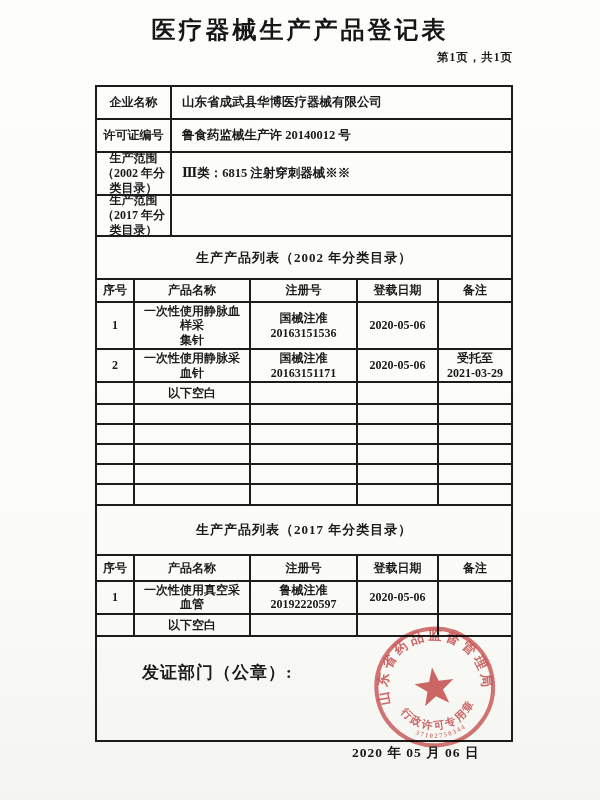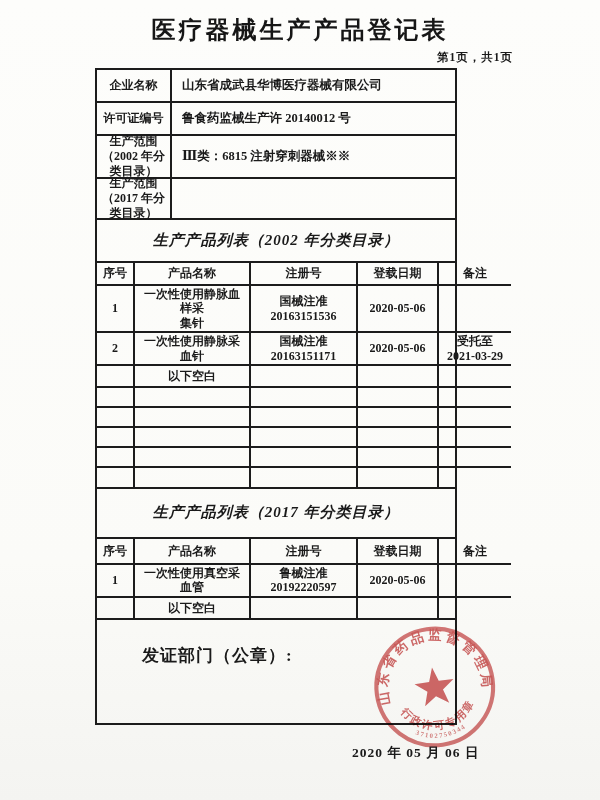--- a/index.html
+++ b/index.html
@@ -19,21 +19,21 @@
     position:absolute;top:14px;left:0;width:600px;
     text-align:center;
     font-size:24px;font-weight:bold;letter-spacing:3px;
     color:#161616;
   }
   .page-counter{
     position:absolute;top:50px;right:87px;
     font-size:11.5px;font-weight:bold;letter-spacing:1px;
   }
   .doc-table{
-    position:absolute;left:95px;top:68px;width:362px;
+    position:absolute;left:95px;top:85px;width:418px;
     border:2px solid #1c1c1c;
     box-sizing:border-box;
     background:transparent;
     font-weight:bold;
   }
   .pre{white-space:pre-line;}
   
   .info-row{display:flex;box-sizing:border-box;align-items:stretch;}
   .info-row + .info-row{border-top:2px solid #1c1c1c;}
   .info-label{
@@ -43,21 +43,21 @@
     padding:2px 1px;box-sizing:border-box;
   }
   .info-value{
     flex:1;display:flex;align-items:center;
     padding:2px 4px 2px 10px;font-size:12.5px;box-sizing:border-box;
   }
   
   .sec{border-top:2px solid #1c1c1c;box-sizing:border-box;}
   .sec-head{
     display:flex;align-items:center;justify-content:center;
-    font-size:15px;letter-spacing:1px;font-style:italic;
+    font-size:13px;letter-spacing:1px;
   }
   
   table.prod{
     width:100%;border-collapse:collapse;border-style:hidden;
     table-layout:fixed;font-weight:bold;
   }
   table.prod td,table.prod th{
     border:2px solid #1c1c1c;
     text-align:center;vertical-align:middle;
     font-size:12px;line-height:1.2;padding:1px 6px;

